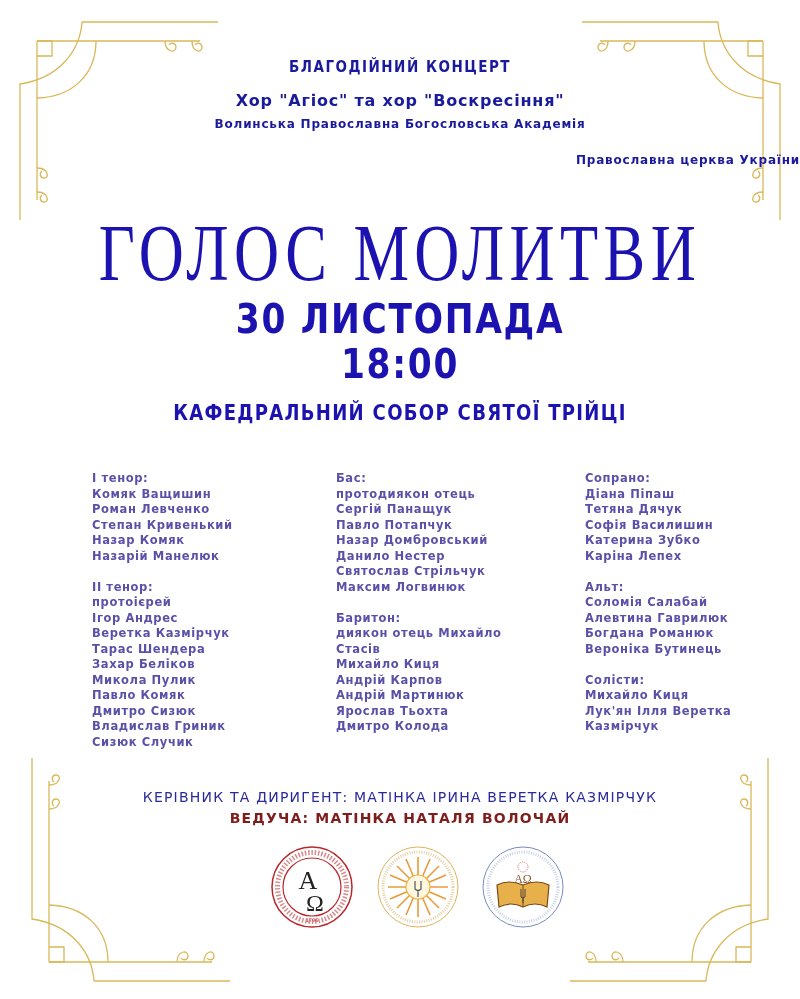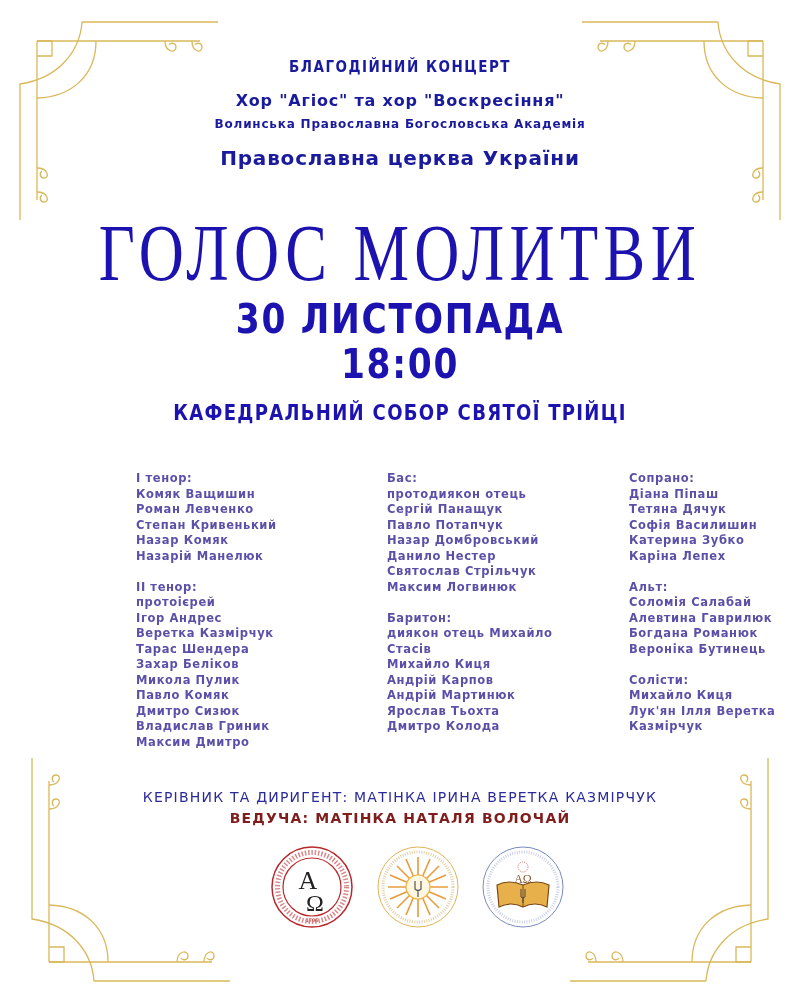--- a/index.html
+++ b/index.html
@@ -6,34 +6,34 @@
     body {
       width: 800px; height: 999px; background: #ffffff;
       position: relative; overflow: hidden;
       font-family: "DejaVu Sans", sans-serif;
     }
     .frame { position: absolute; left: 0; top: 0; width: 800px; height: 999px; pointer-events: none; }
     .center { position: absolute; left: 0; width: 800px; text-align: center; }
     .hdr1 { top: 58px; font-size: 15px; font-weight: bold; color: #1a1a9c; letter-spacing: 1.5px; font-family: "DejaVu Sans Condensed", "DejaVu Sans", sans-serif; }
     .hdr2 { top: 91px; font-size: 16px; font-weight: bold; color: #1a1a9c; letter-spacing: 0.8px; font-family: "DejaVu Sans", sans-serif; }
     .hdr3 { top: 117px; font-size: 12px; font-weight: bold; color: #1a1a9c; letter-spacing: 0.8px; }
-    .hdr4 { top: 146px; font-size: 20px; font-weight: bold; color: #1a1a9c; letter-spacing: 0.8px; }
+    .hdr4 { top: 153px; font-size: 12px; font-weight: bold; color: #1a1a9c; letter-spacing: 0.8px; text-align: right; }
     .title {
       top: 208px; font-size: 80px; color: #1c12b0; letter-spacing: 7px;
       font-family: "Liberation Serif", "DejaVu Serif", serif; font-weight: normal;
       transform: scaleX(0.78); transform-origin: center;
     }
     .date { top: 296px; font-size: 40px; font-weight: bold; color: #1c12b0; letter-spacing: 2px; transform: scaleX(0.86); }
     .time { top: 341px; font-size: 40px; font-weight: bold; color: #1c12b0; letter-spacing: 2px; transform: scaleX(0.86); }
     .venue { top: 401px; font-size: 21px; font-weight: bold; color: #1c12b0; letter-spacing: 1.5px; transform: scaleX(0.86); }
     .col { position: absolute; top: 471px; font-size: 11.5px; font-weight: bold; color: #5a50a8; line-height: 15.5px; letter-spacing: 0.6px; }
-    .col .section { margin-bottom: 15.5px; margin-left: 44px; }
+    .col .section { margin-bottom: 15.5px; }
     .col .line { white-space: nowrap; }
     .c1 { left: 92px; }
-    .c2 { left: 343px; }
+    .c2 { left: 336px; }
     .c3 { left: 585px; }
     .footer1 { top: 789px; font-size: 14px; font-weight: normal; color: #2a2a9a; letter-spacing: 1.2px; }
     .footer2 { top: 810px; font-size: 14px; font-weight: bold; color: #7f1d1d; letter-spacing: 1.2px; }
     .logos { position: absolute; top: 845px; left: 270px; width: 295px; height: 80px; display: flex; justify-content: space-between; }
     .logo { width: 84px; height: 84px; }
   </style>
 </head>
 <body>
 
 <svg class="frame" viewBox="0 0 800 999" xmlns="http://www.w3.org/2000/svg">
@@ -116,21 +116,21 @@
     <div class="line">ІІ тенор:</div>
     <div class="line">протоієрей</div>
     <div class="line">Ігор Андрес</div>
     <div class="line">Веретка Казмірчук</div>
     <div class="line">Тарас Шендера</div>
     <div class="line">Захар Беліков</div>
     <div class="line">Микола Пулик</div>
     <div class="line">Павло Комяк</div>
     <div class="line">Дмитро Сизюк</div>
     <div class="line">Владислав Гриник</div>
-    <div class="line">Максим Дмитро</div>
+    <div class="line">Сизюк Случик</div>
   </div>
 </div>
 
 <div class="col c2">
   <div class="section">
     <div class="line">Бас:</div>
     <div class="line">протодиякон отець</div>
     <div class="line">Сергій Панащук</div>
     <div class="line">Павло Потапчук</div>
     <div class="line">Назар Домбровський</div>

